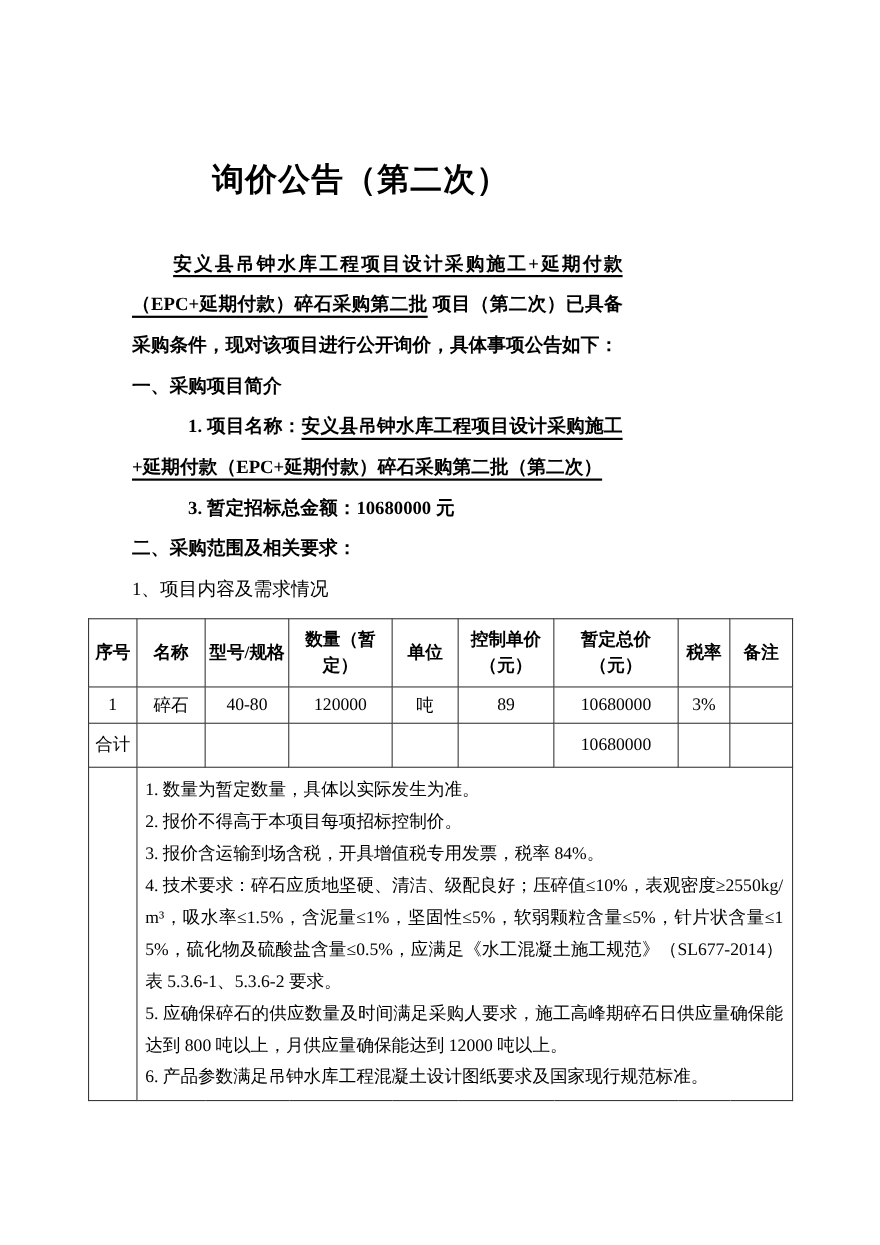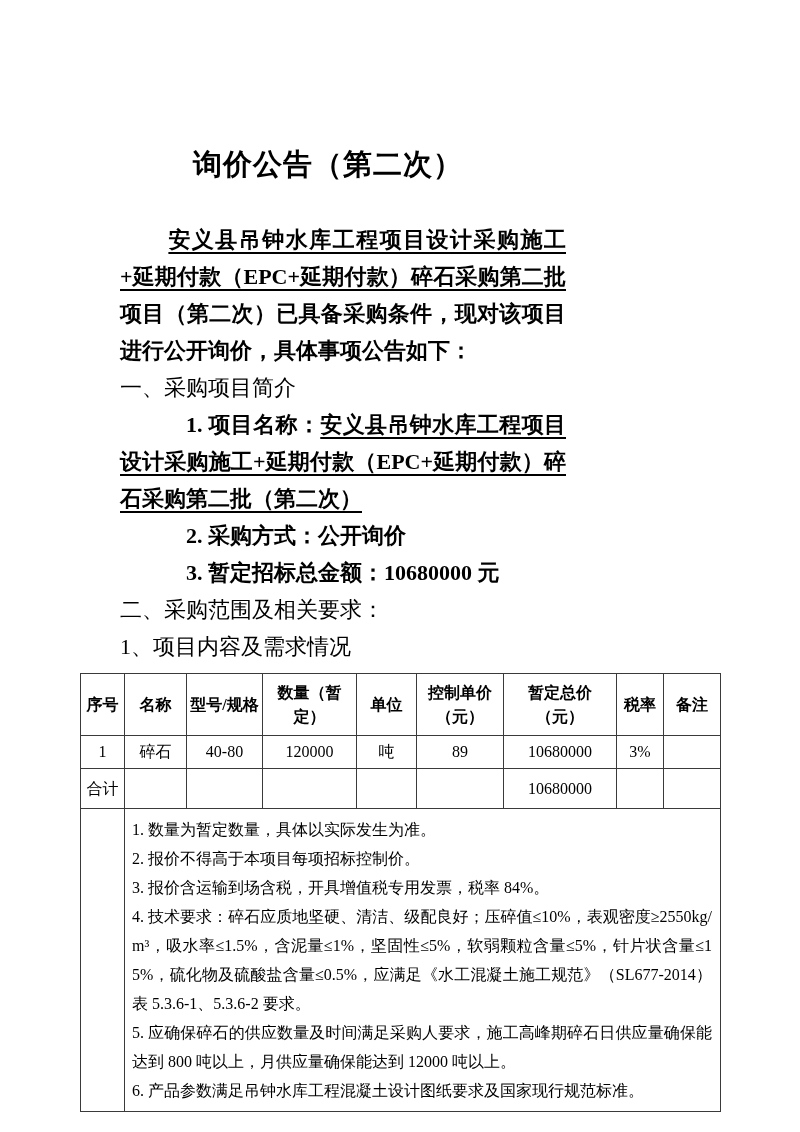--- a/index.html
+++ b/index.html
@@ -18,35 +18,35 @@
   .doc-title {
     padding-top: 143px;
     text-align: center;
     font-size: 29px;
     font-weight: bold;
     line-height: 42px;
     letter-spacing: 1px;
   }
   .text-block {
     margin: 36px 90px 0 120px;
-    font-size: 22px;
+    font-size: 17px;
     line-height: 37px;
   }
   .text-block p { margin: 0; }
   .p-intro {
     font-weight: bold;
     text-indent: 2.2em;
     text-align: justify;
   }
   .u {
     text-decoration: underline;
     text-underline-offset: 5px;
     text-decoration-thickness: 1.5px;
   }
-  .h2 { font-weight: normal; }
+  .h2 { font-weight: bold; }
   .item {
     font-weight: bold;
     text-indent: 3em;
     text-align: justify;
   }
   .sub { font-weight: normal; }
   .spec-table {
     width: 640px;
     margin: 8px 120px 0 80px;
     border-collapse: collapse;
@@ -86,21 +86,20 @@
 
   <h1 class="doc-title">询价公告（第二次）</h1>
 
   <div class="text-block">
     <p class="p-intro"><span class="u">安义县吊钟水库工程项目设计采购施工+延期付款（EPC+延期付款）碎石采购第二批</span><span> 项目（第二次）已具备采购条件，现对该项目进行公开询价，具体事项公告如下：</span></p>
 
     <p class="h2">一、采购项目简介</p>
 
     <p class="item"><span>1. 项目名称：</span><span class="u">安义县吊钟水库工程项目设计采购施工+延期付款（EPC+延期付款）碎石采购第二批（第二次）</span></p>
 
-    <p class="item">2. 采购方式：公开询价</p>
     <p class="item">3. 暂定招标总金额：10680000 元</p>
 
     <p class="h2">二、采购范围及相关要求：</p>
     <p class="sub">1、项目内容及需求情况</p>
   </div>
 
   <table class="spec-table">
     <colgroup>
       <col style="width:44px">
         <col style="width:62px">

